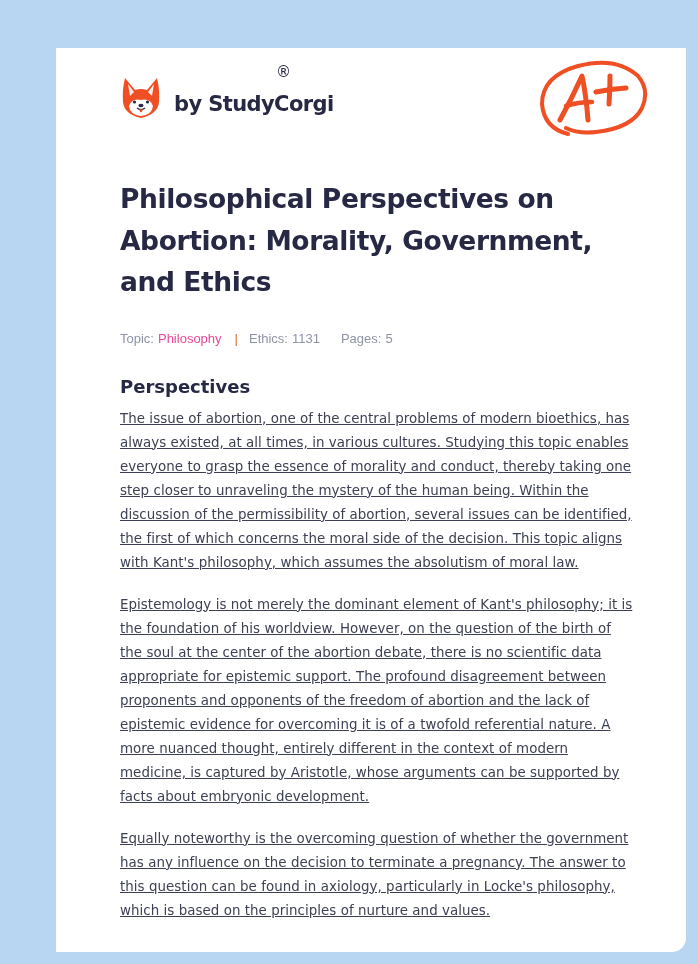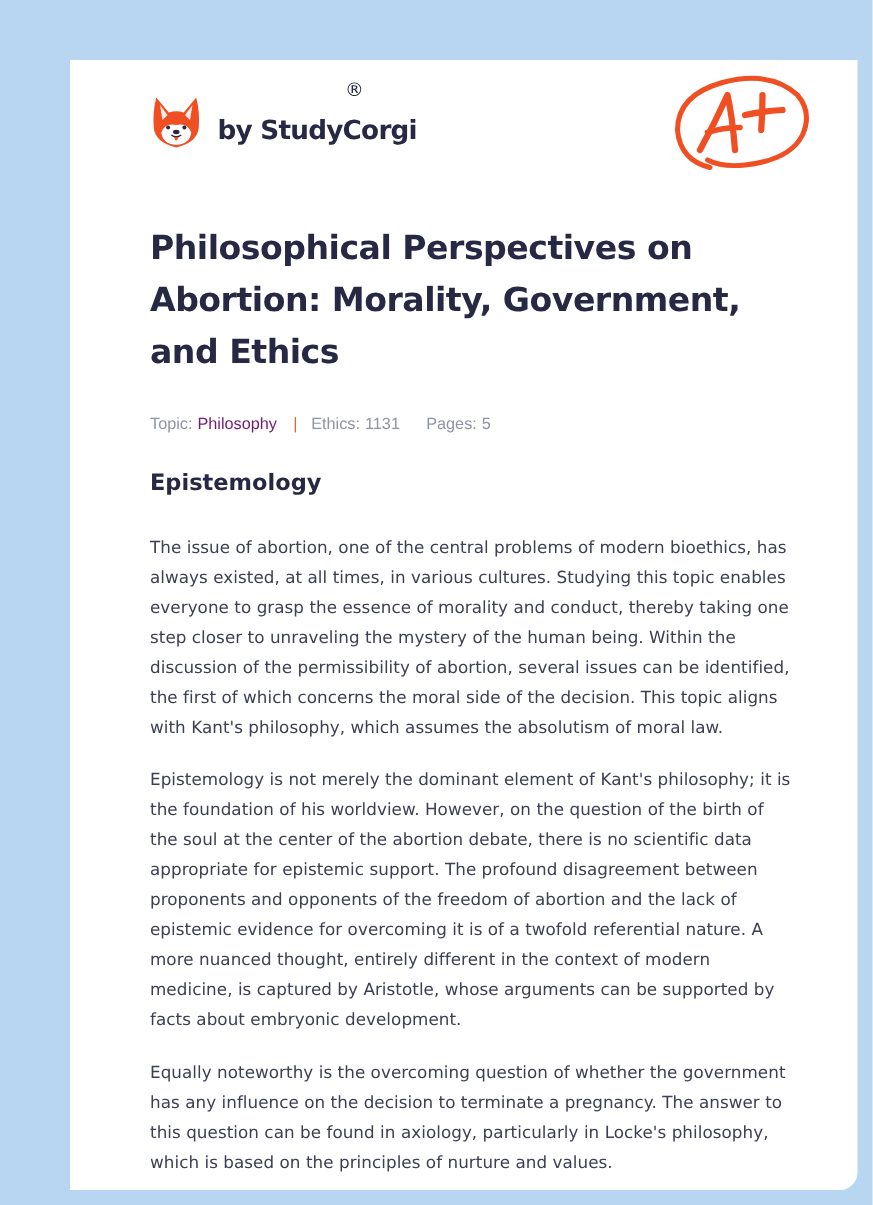--- a/index.html
+++ b/index.html
@@ -85,46 +85,47 @@
     .meta {
       margin-top: 27px;
       font-family: "Liberation Sans", sans-serif;
       font-size: 13px;
       color: #8f93a6;
       display: flex;
       align-items: center;
       height: 18px;
     }
     .meta .topic-value {
-      color: #701a75;
+      color: #ec4899;
       margin-left: 4px;
     }
     .meta .sep {
       color: #e0672d;
       margin: 0 11px 0 13px;
     }
     .meta .pages {
       margin-left: 8px;
       padding-left: 13px;
     }
     .section-heading {
       margin: 27px 0 0 0;
       font-family: "DejaVu Sans", sans-serif;
       font-weight: bold;
       font-size: 18px;
       color: #262844;
       line-height: 24px;
     }
     .para {
-      margin: 28px 0 0 0;
+      margin: 8px 0 0 0;
       font-family: "DejaVu Sans", sans-serif;
       font-size: 13.4px;
       line-height: 24px;
       color: #3d4053;
       letter-spacing: 0.05px;
+      text-decoration: underline;
     }
     .para + .para {
       margin-top: 18px;
     }
   </style>
 </head>
 <body>
 
 <div class="card">
 
@@ -170,19 +171,19 @@
     <div class="meta">
       <span>Topic:</span>
       <span class="topic-value">Philosophy</span>
       <span class="sep">|</span>
       <span>Ethics:</span>
       <span style="margin-left:4px">1131</span>
       <span class="pages">Pages:</span>
       <span style="margin-left:4px">5</span>
     </div>
 
-    <h2 class="section-heading">Epistemology</h2>
+    <h2 class="section-heading">Perspectives</h2>
 
     <p class="para">The issue of abortion, one of the central problems of modern bioethics, has always existed, at all times, in various cultures. Studying this topic enables everyone to grasp the essence of morality and conduct, thereby taking one step closer to unraveling the mystery of the human being. Within the discussion of the permissibility of abortion, several issues can be identified, the first of which concerns the moral side of the decision. This topic aligns with Kant's philosophy, which assumes the absolutism of moral law.</p>
     <p class="para">Epistemology is not merely the dominant element of Kant's philosophy; it is the foundation of his worldview. However, on the question of the birth of the soul at the center of the abortion debate, there is no scientific data appropriate for epistemic support. The profound disagreement between proponents and opponents of the freedom of abortion and the lack of epistemic evidence for overcoming it is of a twofold referential nature. A more nuanced thought, entirely different in the context of modern medicine, is captured by Aristotle, whose arguments can be supported by facts about embryonic development.</p>
     <p class="para">Equally noteworthy is the overcoming question of whether the government has any influence on the decision to terminate a pregnancy. The answer to this question can be found in axiology, particularly in Locke's philosophy, which is based on the principles of nurture and values.</p>
   </div>
 </div>
 
 </body></html>

